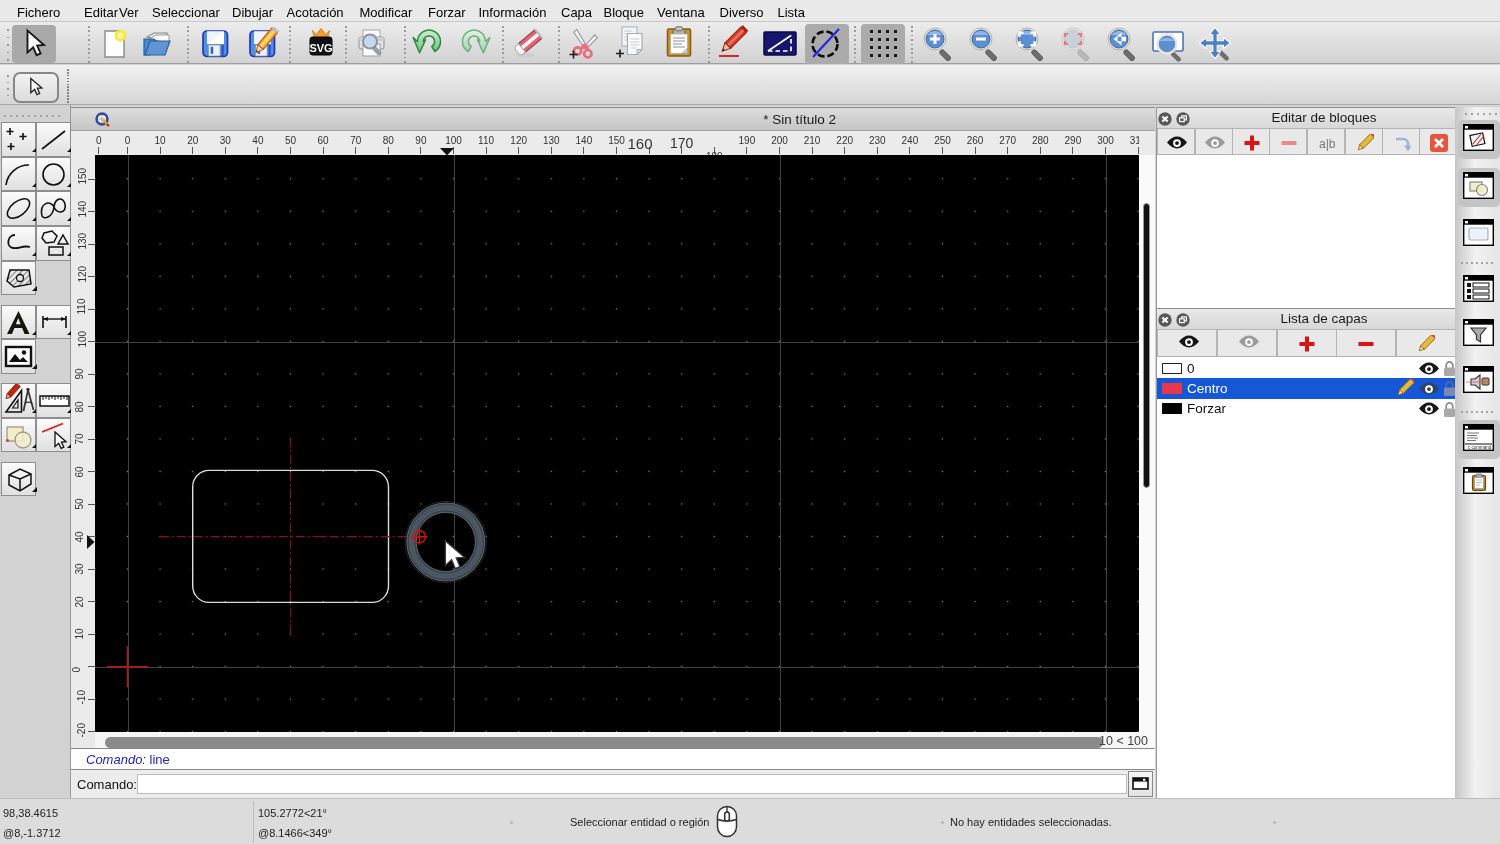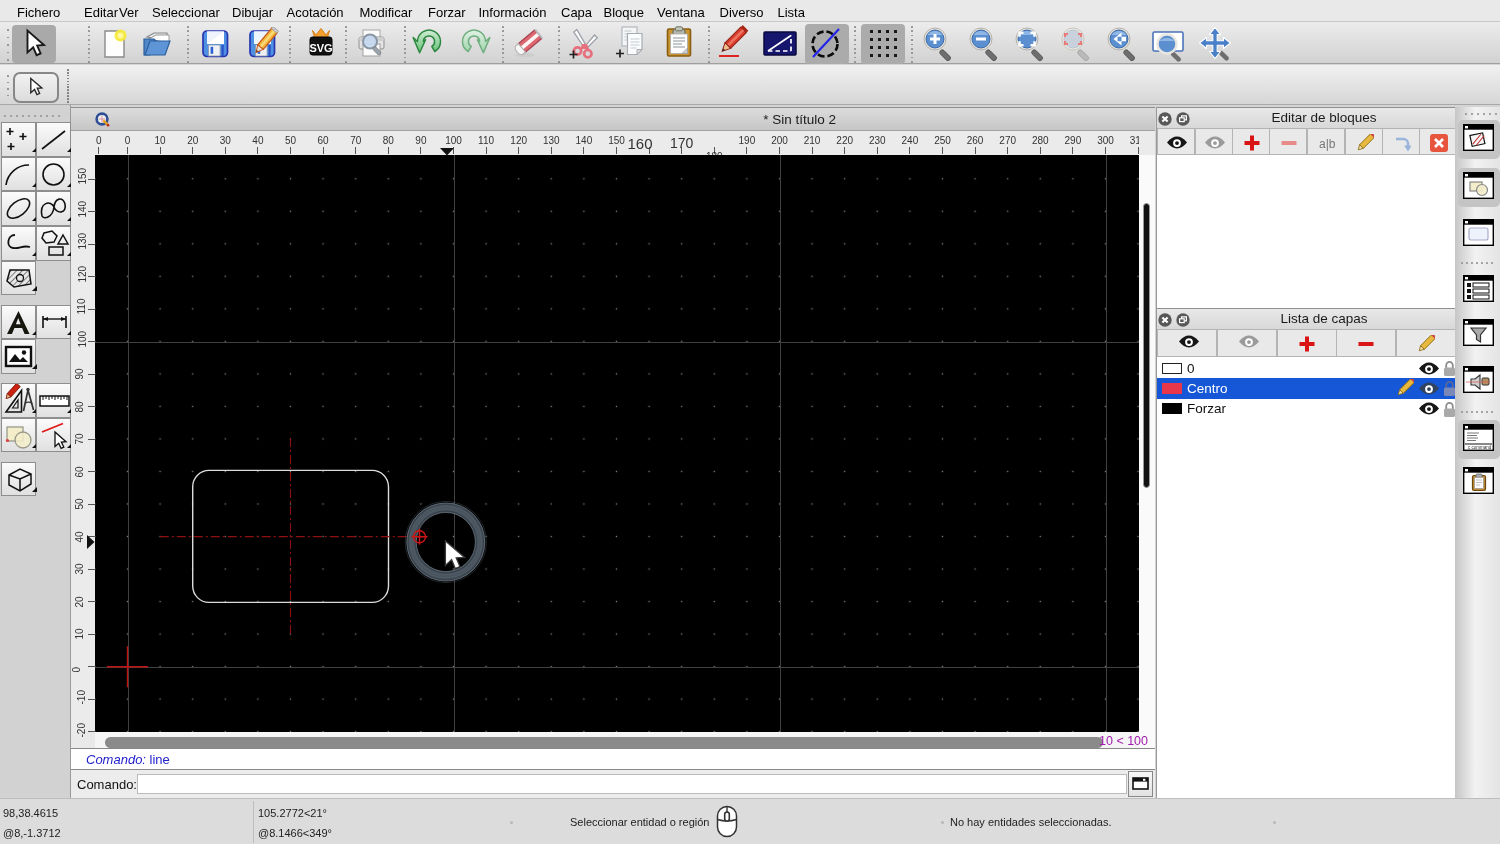--- a/index.html
+++ b/index.html
@@ -708,21 +708,21 @@
       <g stroke="#cc1616" stroke-width="1.4" fill="none">
         <circle cx="419.5" cy="536.8" r="6"></circle>
         <path d="M411.5 536.8 h16 M419.5 528.8 v16"></path>
       </g>
       <path d="M445.4 541 L445.4 565.5 L451.6 559.7 L455.3 568.6 L459.9 566.6 L456.2 557.9 L464.6 557.4 Z" fill="#fff" stroke="#3a3a3a" stroke-width="1.3"></path>
     </svg>
     <div class="" style="left:24px;top:625px;width:1044px;height:18px;background:#f5f5f5"></div>
     <div class="" style="left:34px;top:630px;width:998px;height:11px;background:#8a8a8a;border-radius:5.5px"></div>
     <div class="" style="left:1068px;top:48px;width:16px;height:595px;background:#fafafa"></div>
     <div class="" style="left:1072px;top:96px;width:7px;height:285px;background:#111;border:1px solid #999;border-radius:4px"></div>
-    <span style="left:1028px;top:627px;font-size:12.5px;color:#a21caf">10 &lt; 100</span>
+    <span style="left:1028px;top:627px;font-size:12.5px;color:#404040">10 &lt; 100</span>
     <div class="" style="left:0px;top:641px;width:1084px;height:22px;background:#fff;border-top:1px solid #888;border-bottom:1px solid #888">
       <span style="left:15px;top:3px;font-size:13px;color:#2222cc"><i>Comando:</i> line</span>
     </div>
     <div class="" style="left:0px;top:663px;width:1084px;height:28px;background:#ececec">
       <span style="left:6px;top:7px;font-size:13px;color:#111">Comando:</span>
       <div class="" style="left:66px;top:4px;width:990px;height:20px;background:#fff;border:1px solid #bbb"></div>
       <div class="" style="left:1057px;top:1px;width:25px;height:26px;background:linear-gradient(#f8f8f8,#e2e2e2);border:1px solid #888">
         <svg width="23" height="24" style="">
           <rect x="4" y="6" width="15" height="11" fill="#fff" stroke="#111" stroke-width="1.6"></rect>
           <rect x="4" y="6" width="15" height="3.6" fill="#111"></rect>

